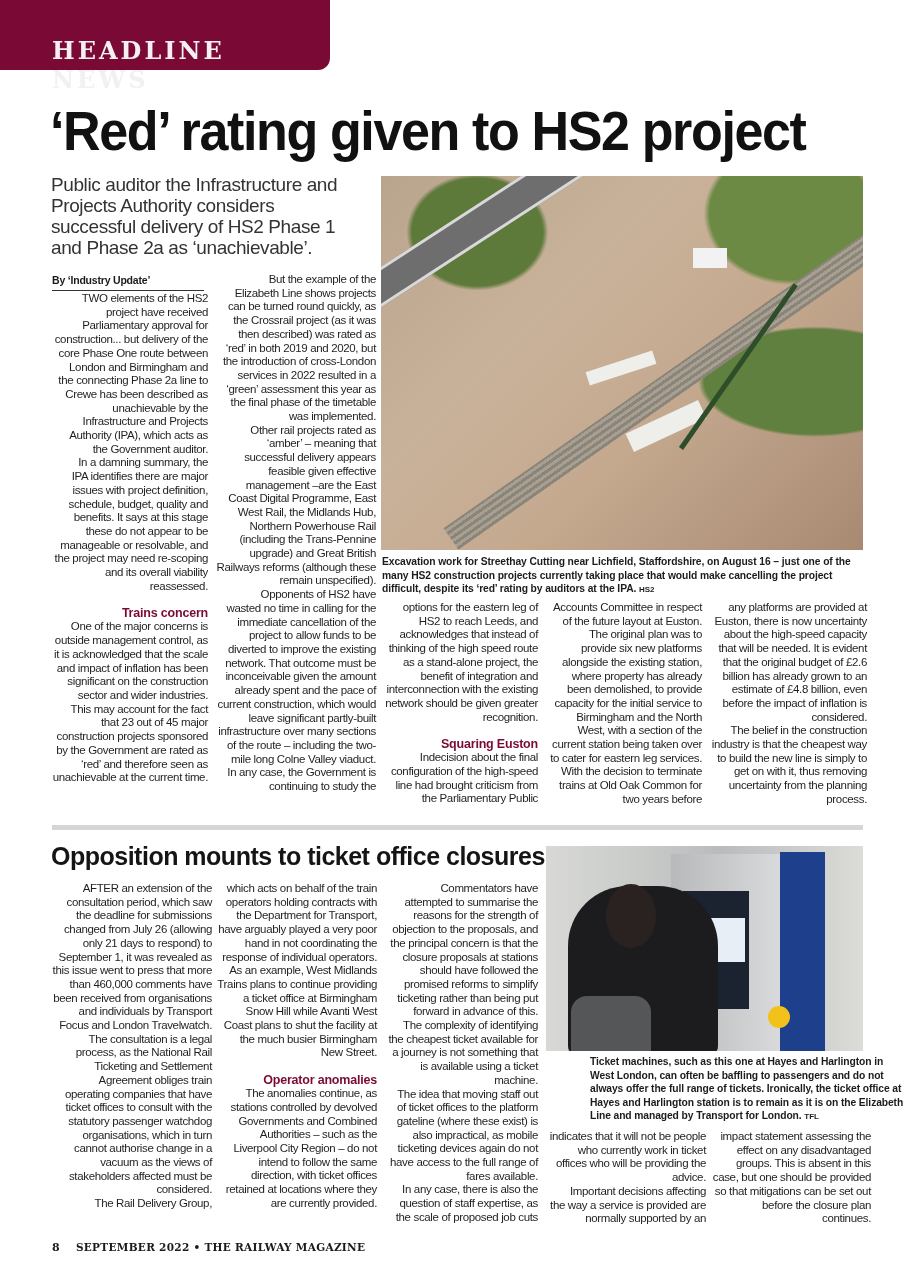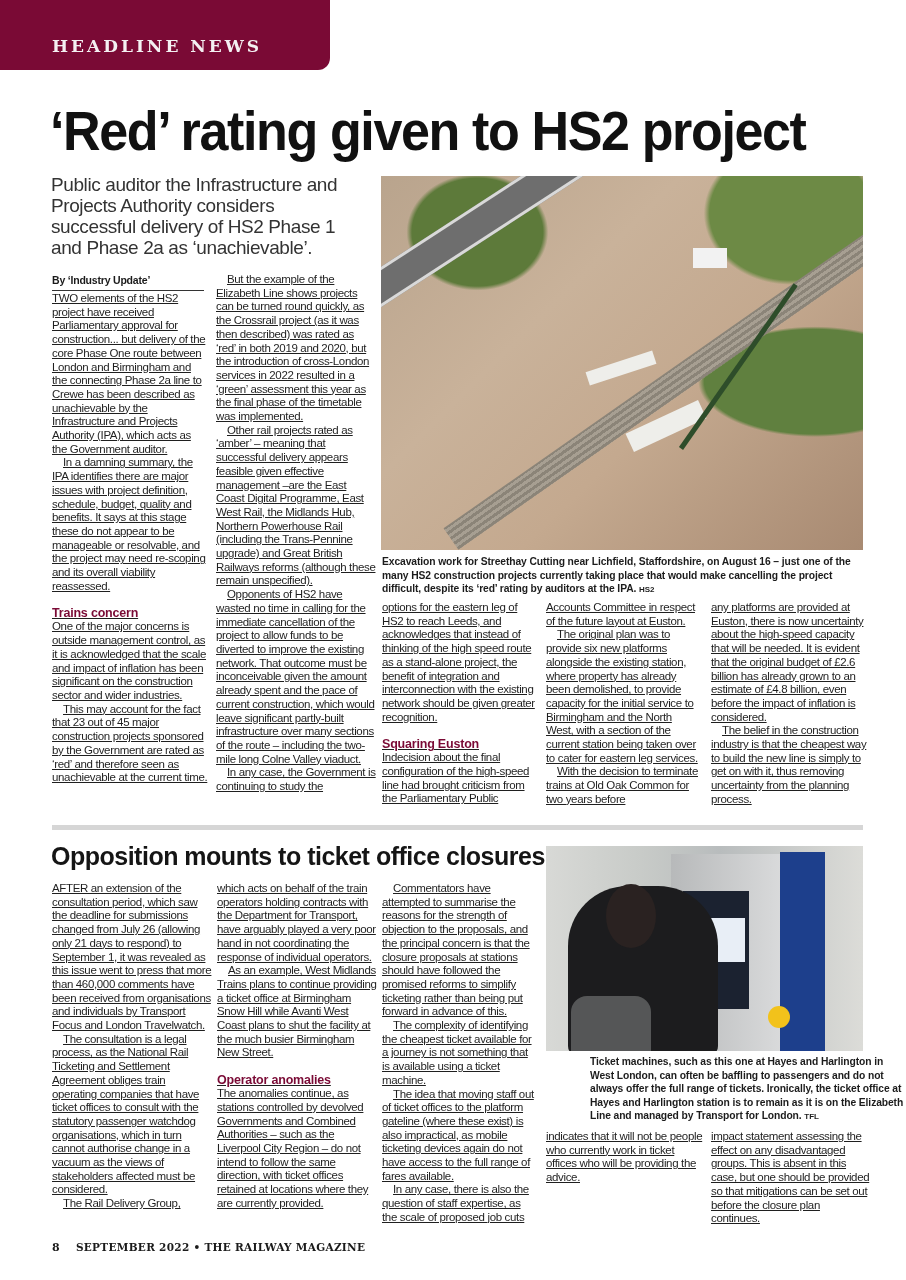--- a/index.html
+++ b/index.html
@@ -5,21 +5,21 @@
   * { margin: 0; padding: 0; box-sizing: border-box; }
   html, body { width: 906px; height: 1280px; background: #ffffff; overflow: hidden; }
   body { position: relative; font-family: "Liberation Sans", sans-serif; color: #1a1a1a; }
 
   .banner {
     position: absolute; left: 0; top: 0; width: 330px; height: 70px;
     background: #7a0a35; border-bottom-right-radius: 12px;
   }
   .banner-text {
     position: absolute; left: 52px; top: 36px;
-    font-family: "DejaVu Serif", serif; font-weight: bold; font-size: 17px;
+    font-family: "DejaVu Serif", serif; font-weight: bold; font-size: 24px;
     letter-spacing: 3px; color: #f4f0f2;
   }
 
   .headline {
     position: absolute; left: 50px; top: 98px; width: 820px;
     font-family: "Liberation Sans", sans-serif; font-weight: bold;
     font-size: 56px; letter-spacing: -1.5px; color: #111;
     transform: scaleX(0.93); transform-origin: left top; white-space: nowrap;
   }
 
@@ -77,21 +77,21 @@
   .caption1 { left: 382px; top: 555px; width: 482px; }
   .caption2 { left: 546px; top: 1055px; width: 318px; margin-left: 44px; }
 
   .byline {
     position: absolute; left: 52px; top: 274px; width: 152px;
     font-size: 10.5px; font-weight: bold; padding-bottom: 4px; border-bottom: 1px solid #333; letter-spacing: -0.2px;
   }
 
   .col {
     position: absolute; font-size: 11.5px; line-height: 13.7px; color: #1f1f1f;
-    letter-spacing: -0.35px; text-align: left; text-decoration: underline;
+    letter-spacing: -0.35px; text-align: right;
   }
   .col p { text-indent: 11px; }
   .col p.noindent { text-indent: 0; }
   .col h3 {
     font-size: 12.5px; font-weight: bold; color: #7a0a35; margin-top: 13px; line-height: 14px; letter-spacing: -0.2px;
   }
 
   .c1 { left: 52px; top: 292px; width: 156px; }
   .c2 { left: 216px; top: 273px; width: 160px; }
   .c3 { left: 382px; top: 601px; width: 156px; }
@@ -211,20 +211,21 @@
 
 <div class="col d3">
   <p>Commentators have attempted to summarise the reasons for the strength of objection to the proposals, and the principal concern is that the closure proposals at stations should have followed the promised reforms to simplify ticketing rather than being put forward in advance of this.</p>
   <p>The complexity of identifying the cheapest ticket available for a journey is not something that is available using a ticket machine.</p>
   <p>The idea that moving staff out of ticket offices to the platform gateline (where these exist) is also impractical, as mobile ticketing devices again do not have access to the full range of fares available.</p>
   <p>In any case, there is also the question of staff expertise, as the scale of proposed job cuts</p>
 </div>
 
 <div class="col d4">
   <p class="noindent">indicates that it will not be people who currently work in ticket offices who will be providing the advice.</p>
+  <p>Important decisions affecting the way a service is provided are normally supported by an</p>
 </div>
 
 <div class="col d5">
   <p class="noindent">impact statement assessing the effect on any disadvantaged groups. This is absent in this case, but one should be provided so that mitigations can be set out before the closure plan continues.</p>
 </div>
 
 <div class="footer">
   <span class="pg">8</span>
   <span>SEPTEMBER 2022 • THE RAILWAY MAGAZINE</span>
 </div>

